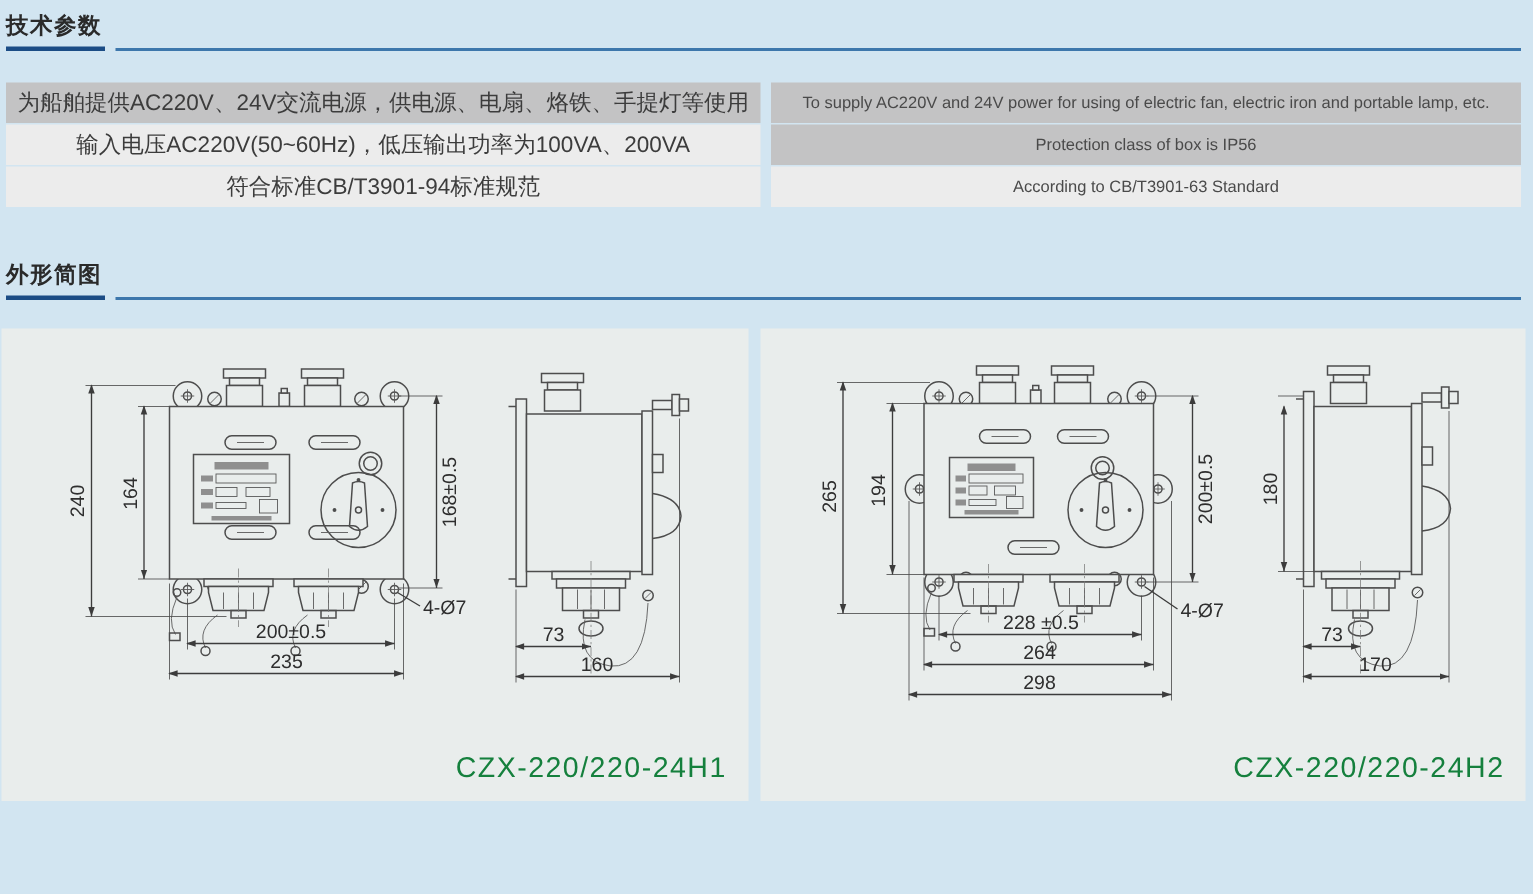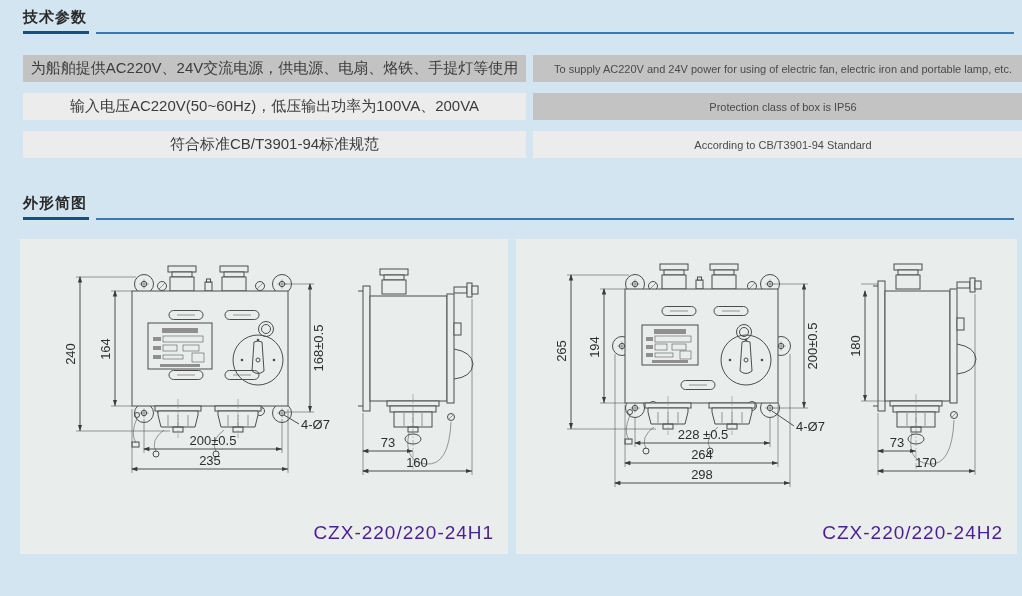--- a/index.html
+++ b/index.html
@@ -2,39 +2,39 @@
 <html><head>
 <meta charset="utf-8">
 <style>
   html,body{margin:0;padding:0}
   body{
     width:1022px;height:596px;
     background:#d2e5f1;
     font-family:"Liberation Sans",sans-serif;
     overflow:hidden;
   }
-  .pad{padding:8px 8px 0 23px}
+  .pad{padding:8px 8px 0 4px}
   .sec-title{font-size:15px;font-weight:bold;color:#2a2a2a;letter-spacing:1px}
   .rule{display:flex;align-items:center;margin-top:4px}
   .rule-dark{width:66px;height:3px;background:#1b4c85}
   .rule-light{flex:1;height:2px;background:#3d77ac;margin-left:7px}
-  .spec-table{margin-top:21px;display:grid;grid-template-columns:503px 500px;gap:11px 7px}
+  .spec-table{margin-top:21px;display:grid;grid-template-columns:503px 500px;gap:1px 7px}
   .cell{height:27px;display:flex;align-items:center;justify-content:center;
         white-space:nowrap;overflow:hidden;color:#3c3c3c}
   .cell.zh{font-size:15px}
   .cell.en{font-size:11px;color:#4a4a4a}
   .g{background:#c3c3c4}
   .w{background:#ececec}
   .sec2{margin-top:36px}
   .panels{display:flex;gap:8px;margin:19px -3px 0 -3px}
   .panel{position:relative;background:#e9edec;height:315px}
   .panel.p1{width:500px}
   .panel.p2{width:513px}
   .panel svg{position:absolute;left:0;top:0}
-  .model{position:absolute;right:14px;bottom:10px;font-size:19px;color:#4c1d95;letter-spacing:1px}
+  .model{position:absolute;right:14px;bottom:10px;font-size:19px;color:#15803d;letter-spacing:1px}
   
   .ln{fill:none;stroke:#4d4d4d;stroke-width:1}
   .fl{fill:#e9edec;stroke:#4d4d4d;stroke-width:1}
   .thin{fill:none;stroke:#5a5a5a;stroke-width:0.6}
   .bar{fill:#8f8f8f}
   .dim{stroke:#3c3c3c;stroke-width:0.9;fill:none}
   .ext{stroke:#4a4a4a;stroke-width:0.55;fill:none}
   .cl{stroke:#7a7a7a;stroke-width:0.5;stroke-dasharray:6 2 1.5 2;fill:none}
   text.d{font-family:"Liberation Sans",sans-serif;font-size:13px;fill:#2e2e2e}
 </style>
@@ -49,21 +49,21 @@
       <div class="rule-dark"></div>
       <div class="rule-light"></div>
     </div>
 
     <div class="spec-table">
       <div class="cell zh g">为船舶提供AC220V、24V交流电源，供电源、电扇、烙铁、手提灯等使用</div>
       <div class="cell en g">To supply AC220V and 24V power for using of electric fan, electric iron and portable lamp, etc.</div>
       <div class="cell zh w">输入电压AC220V(50~60Hz)，低压输出功率为100VA、200VA</div>
       <div class="cell en g">Protection class of box is IP56</div>
       <div class="cell zh w">符合标准CB/T3901-94标准规范</div>
-      <div class="cell en w">According to CB/T3901-94 Standard</div>
+      <div class="cell en w">According to CB/T3901-63 Standard</div>
     </div>
   </div>
 
   <div class="sec2">
     <div class="sec-title">外形简图</div>
     <div class="rule">
       <div class="rule-dark"></div>
       <div class="rule-light"></div>
     </div>
 

